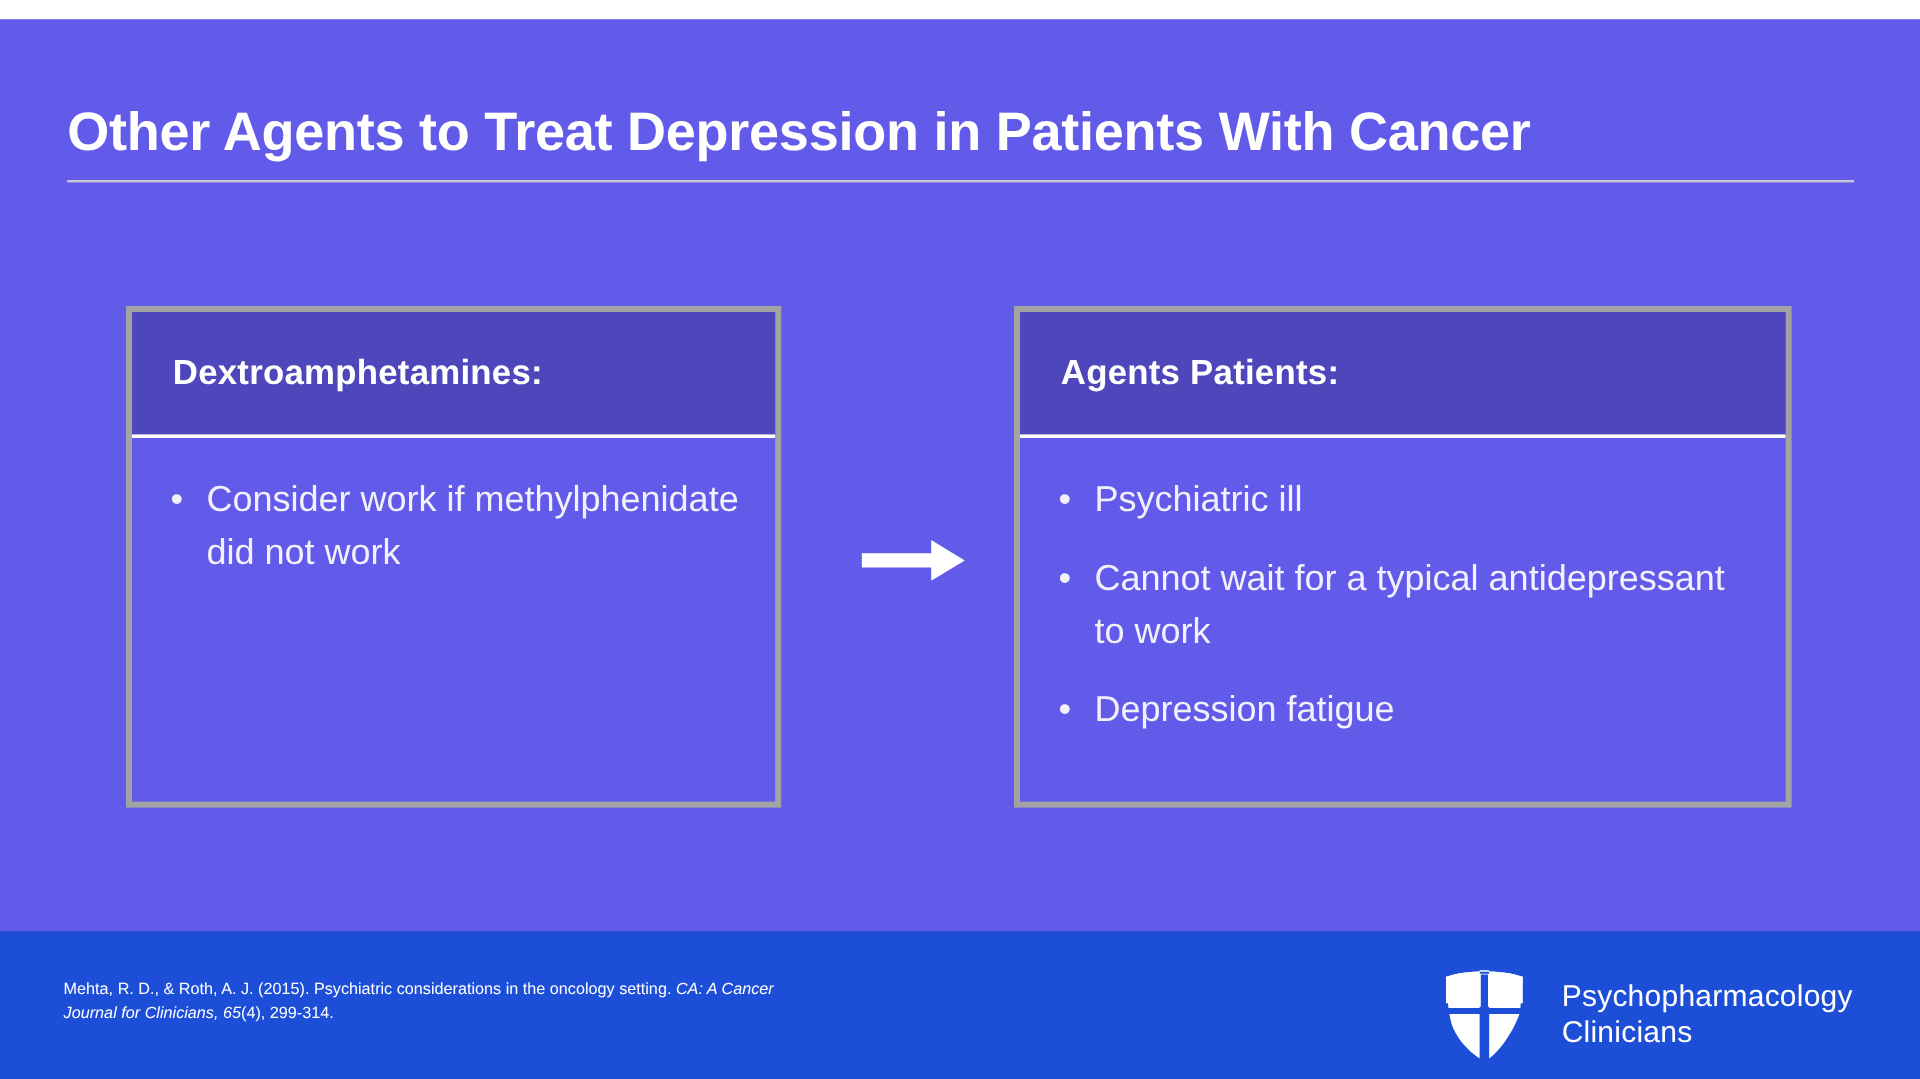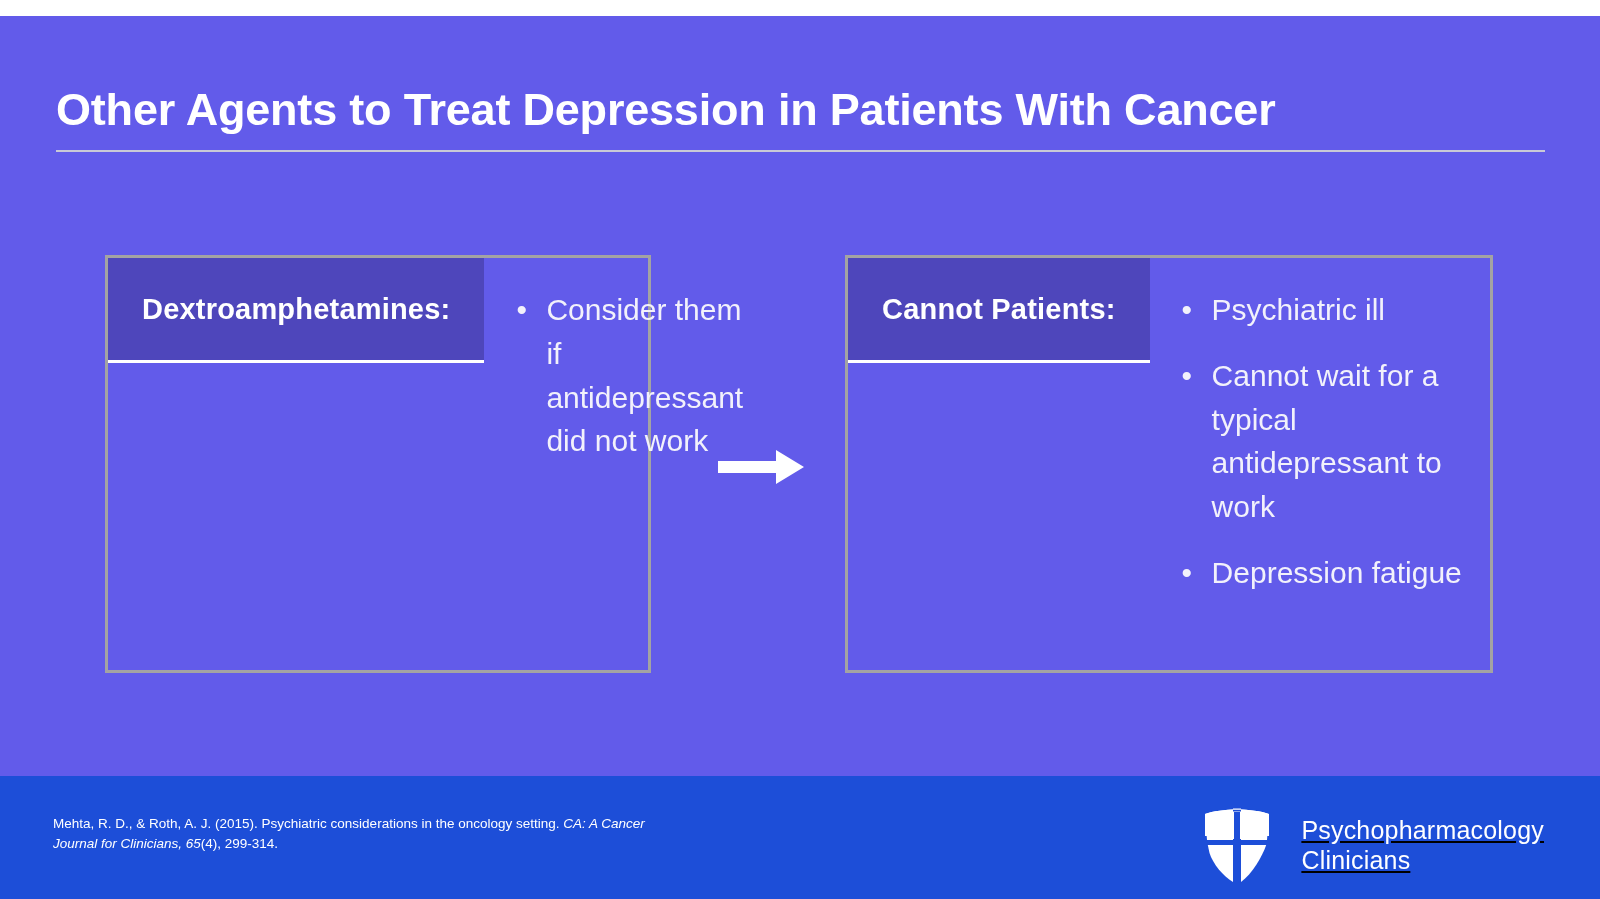--- a/index.html
+++ b/index.html
@@ -46,24 +46,24 @@
     position: absolute;
     left: 0;
     top: 239px;
     width: 1600px;
     height: 420px;
   }
 
   .card {
     position: absolute;
     box-sizing: border-box;
-    border: 3px solid #a3a3a3;
+    border: 5px solid #a3a3a3;
     background: #625bea;
     display: flex;
-    flex-direction: row;
+    flex-direction: column;
   }
   .card-left {
     left: 105px;
     top: 0;
     width: 546px;
     height: 418px;
   }
   .card-right {
     left: 845px;
     top: 0;
@@ -148,21 +148,20 @@
   }
   .citation i { font-style: italic; }
 
   .logo {
     position: absolute;
     right: 56px;
     top: 30px;
     display: flex;
     align-items: center;
     gap: 28px;
-    text-decoration: underline;
   }
   .logo-mark { width: 72px; height: 78px; display: block; }
   .logo-text {
     color: #ffffff;
     font-size: 25px;
     line-height: 1.2;
     font-weight: 300;
     letter-spacing: 0.2px;
   }
   .logo-text .l2 { display: block; }
@@ -180,35 +179,35 @@
   <div class="content">
 
     <div class="card card-left">
       <div class="card-head">
         <span class="card-head-text">Dextroamphetamines:</span>
       </div>
       <div class="card-body">
         <ul class="bullets">
           <li>
             <span class="dot">•</span>
-            <span>Consider them if antidepressant did not work</span>
+            <span>Consider work if methylphenidate did not work</span>
           </li>
         </ul>
       </div>
     </div>
 
     <div class="arrow">
       <svg width="86" height="34" viewBox="0 0 86 34" aria-hidden="true">
         <path d="M0 11 H58 V0 L86 17 L58 34 V23 H0 Z" fill="#ffffff"></path>
       </svg>
     </div>
 
     <div class="card card-right">
       <div class="card-head">
-        <span class="card-head-text">Cannot Patients:</span>
+        <span class="card-head-text">Agents Patients:</span>
       </div>
       <div class="card-body">
         <ul class="bullets">
           <li>
             <span class="dot">•</span>
             <span>Psychiatric ill</span>
           </li>
           <li>
             <span class="dot">•</span>
             <span>Cannot wait for a typical antidepressant to work</span>

